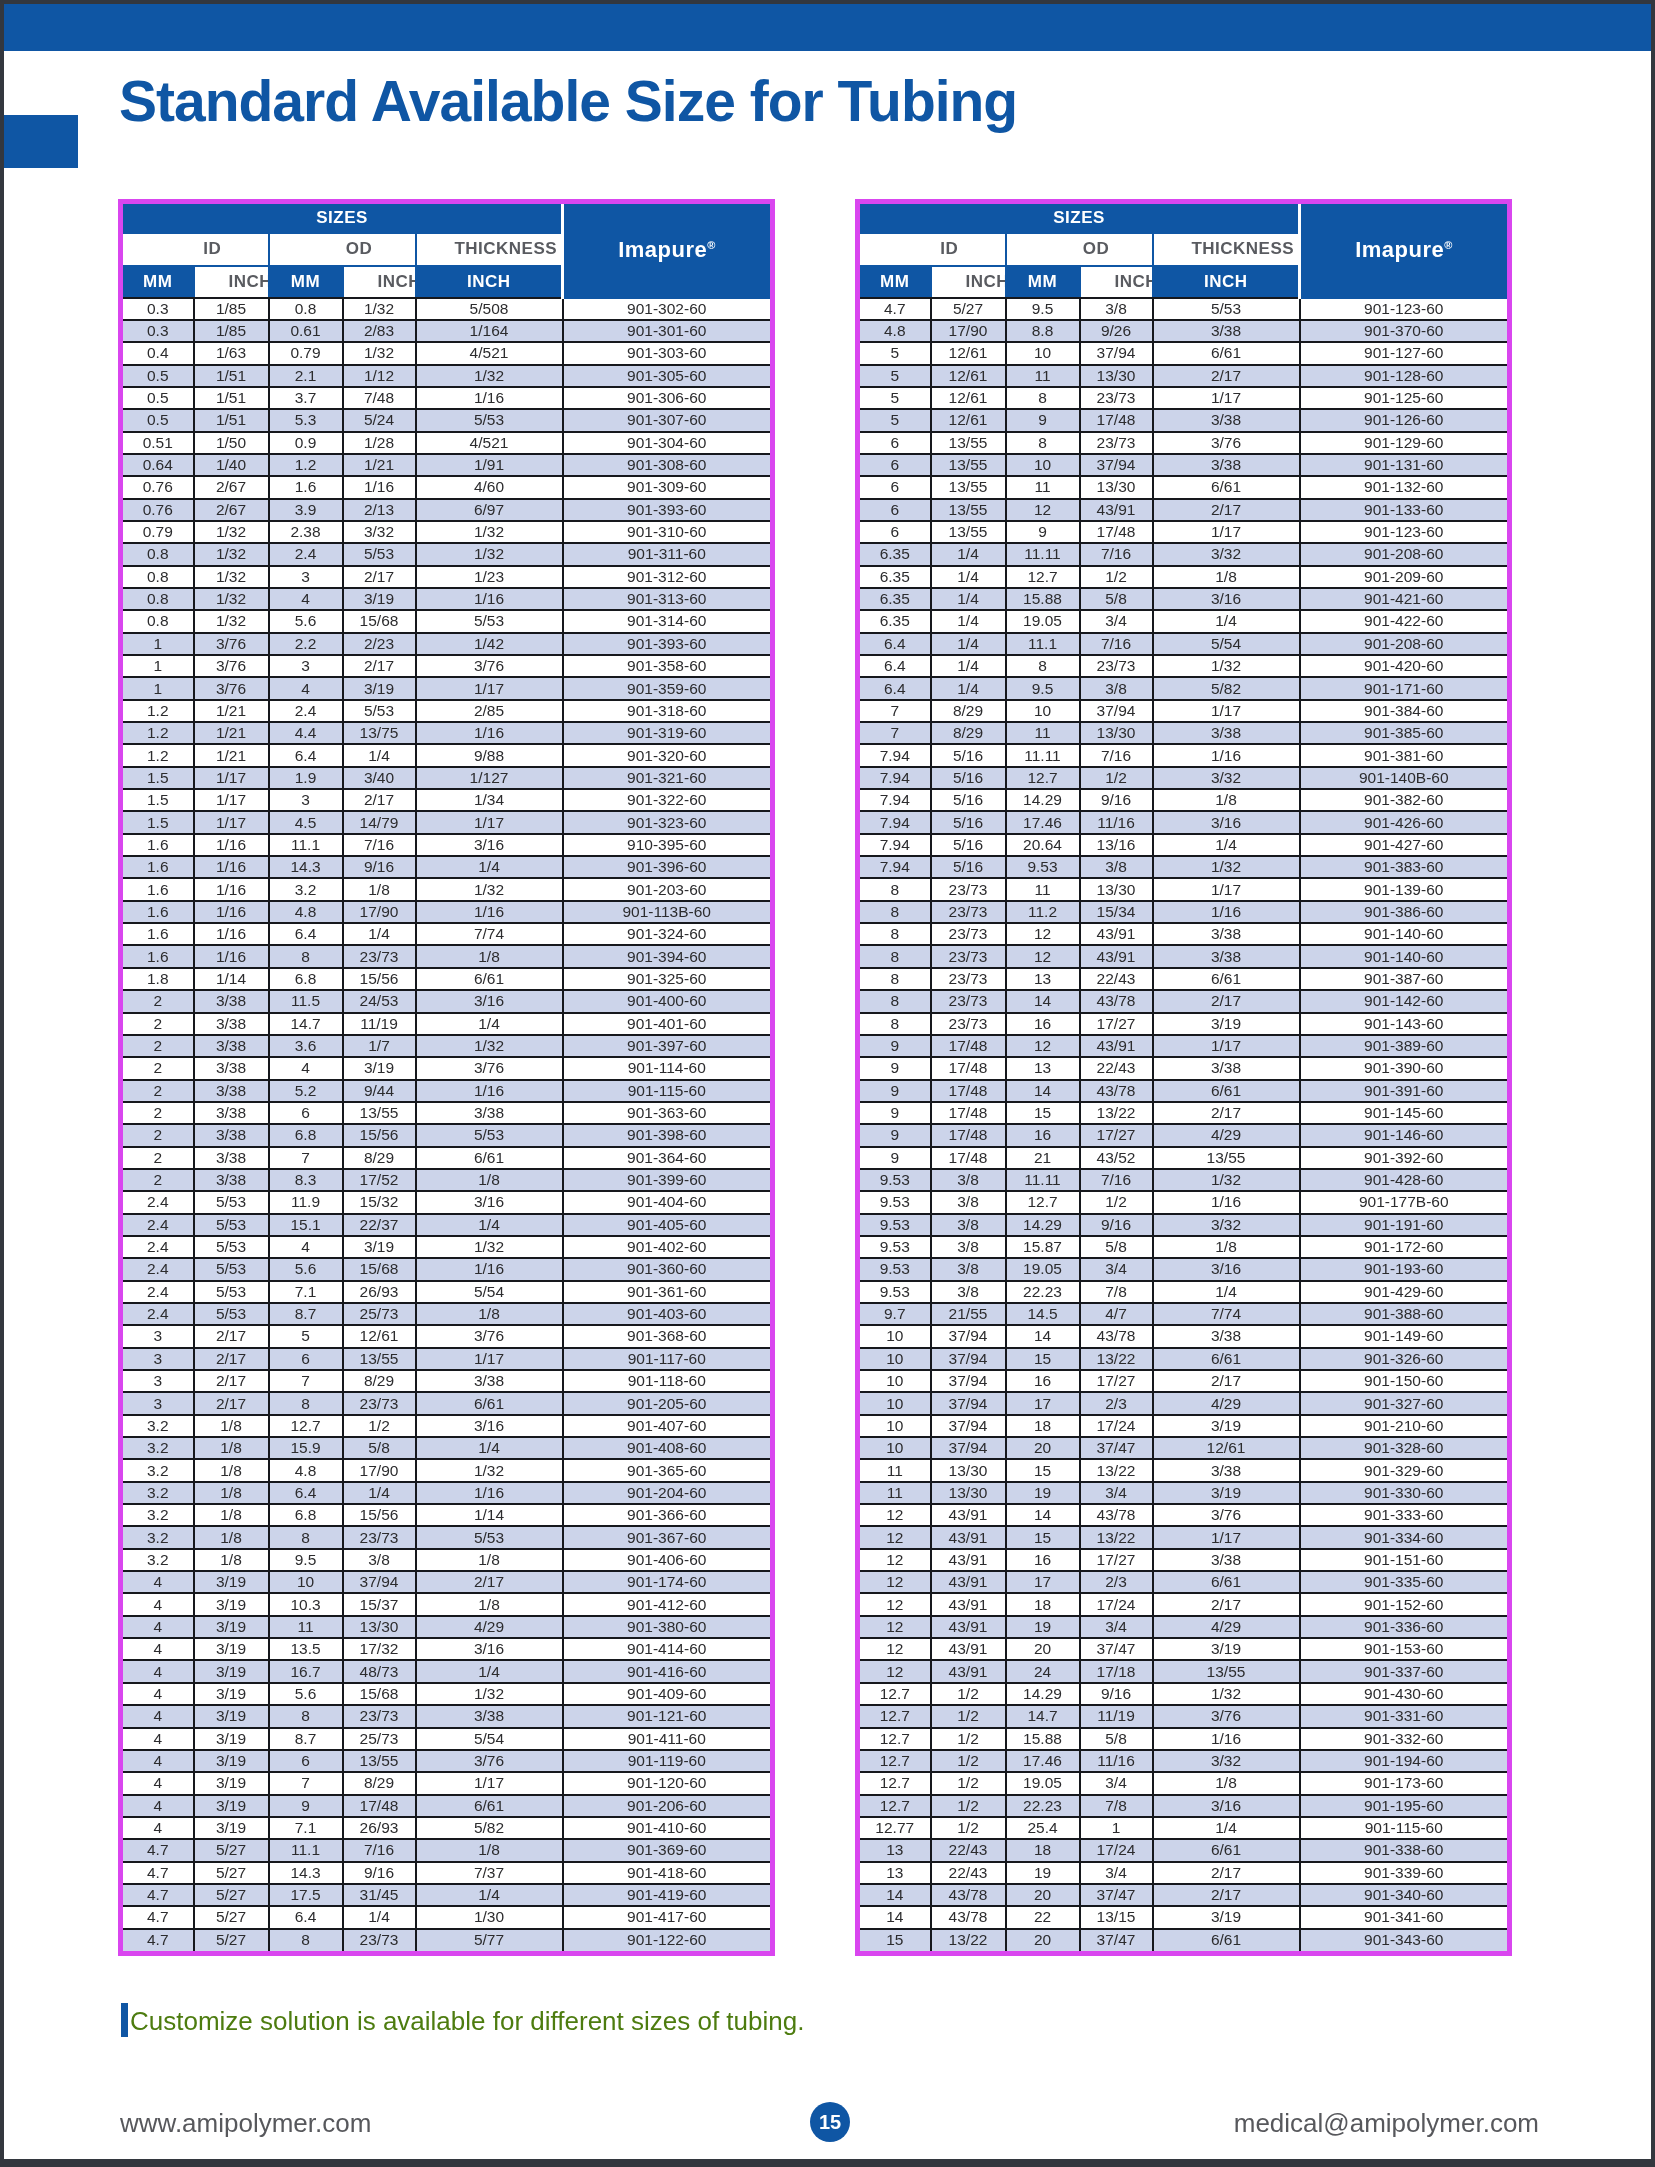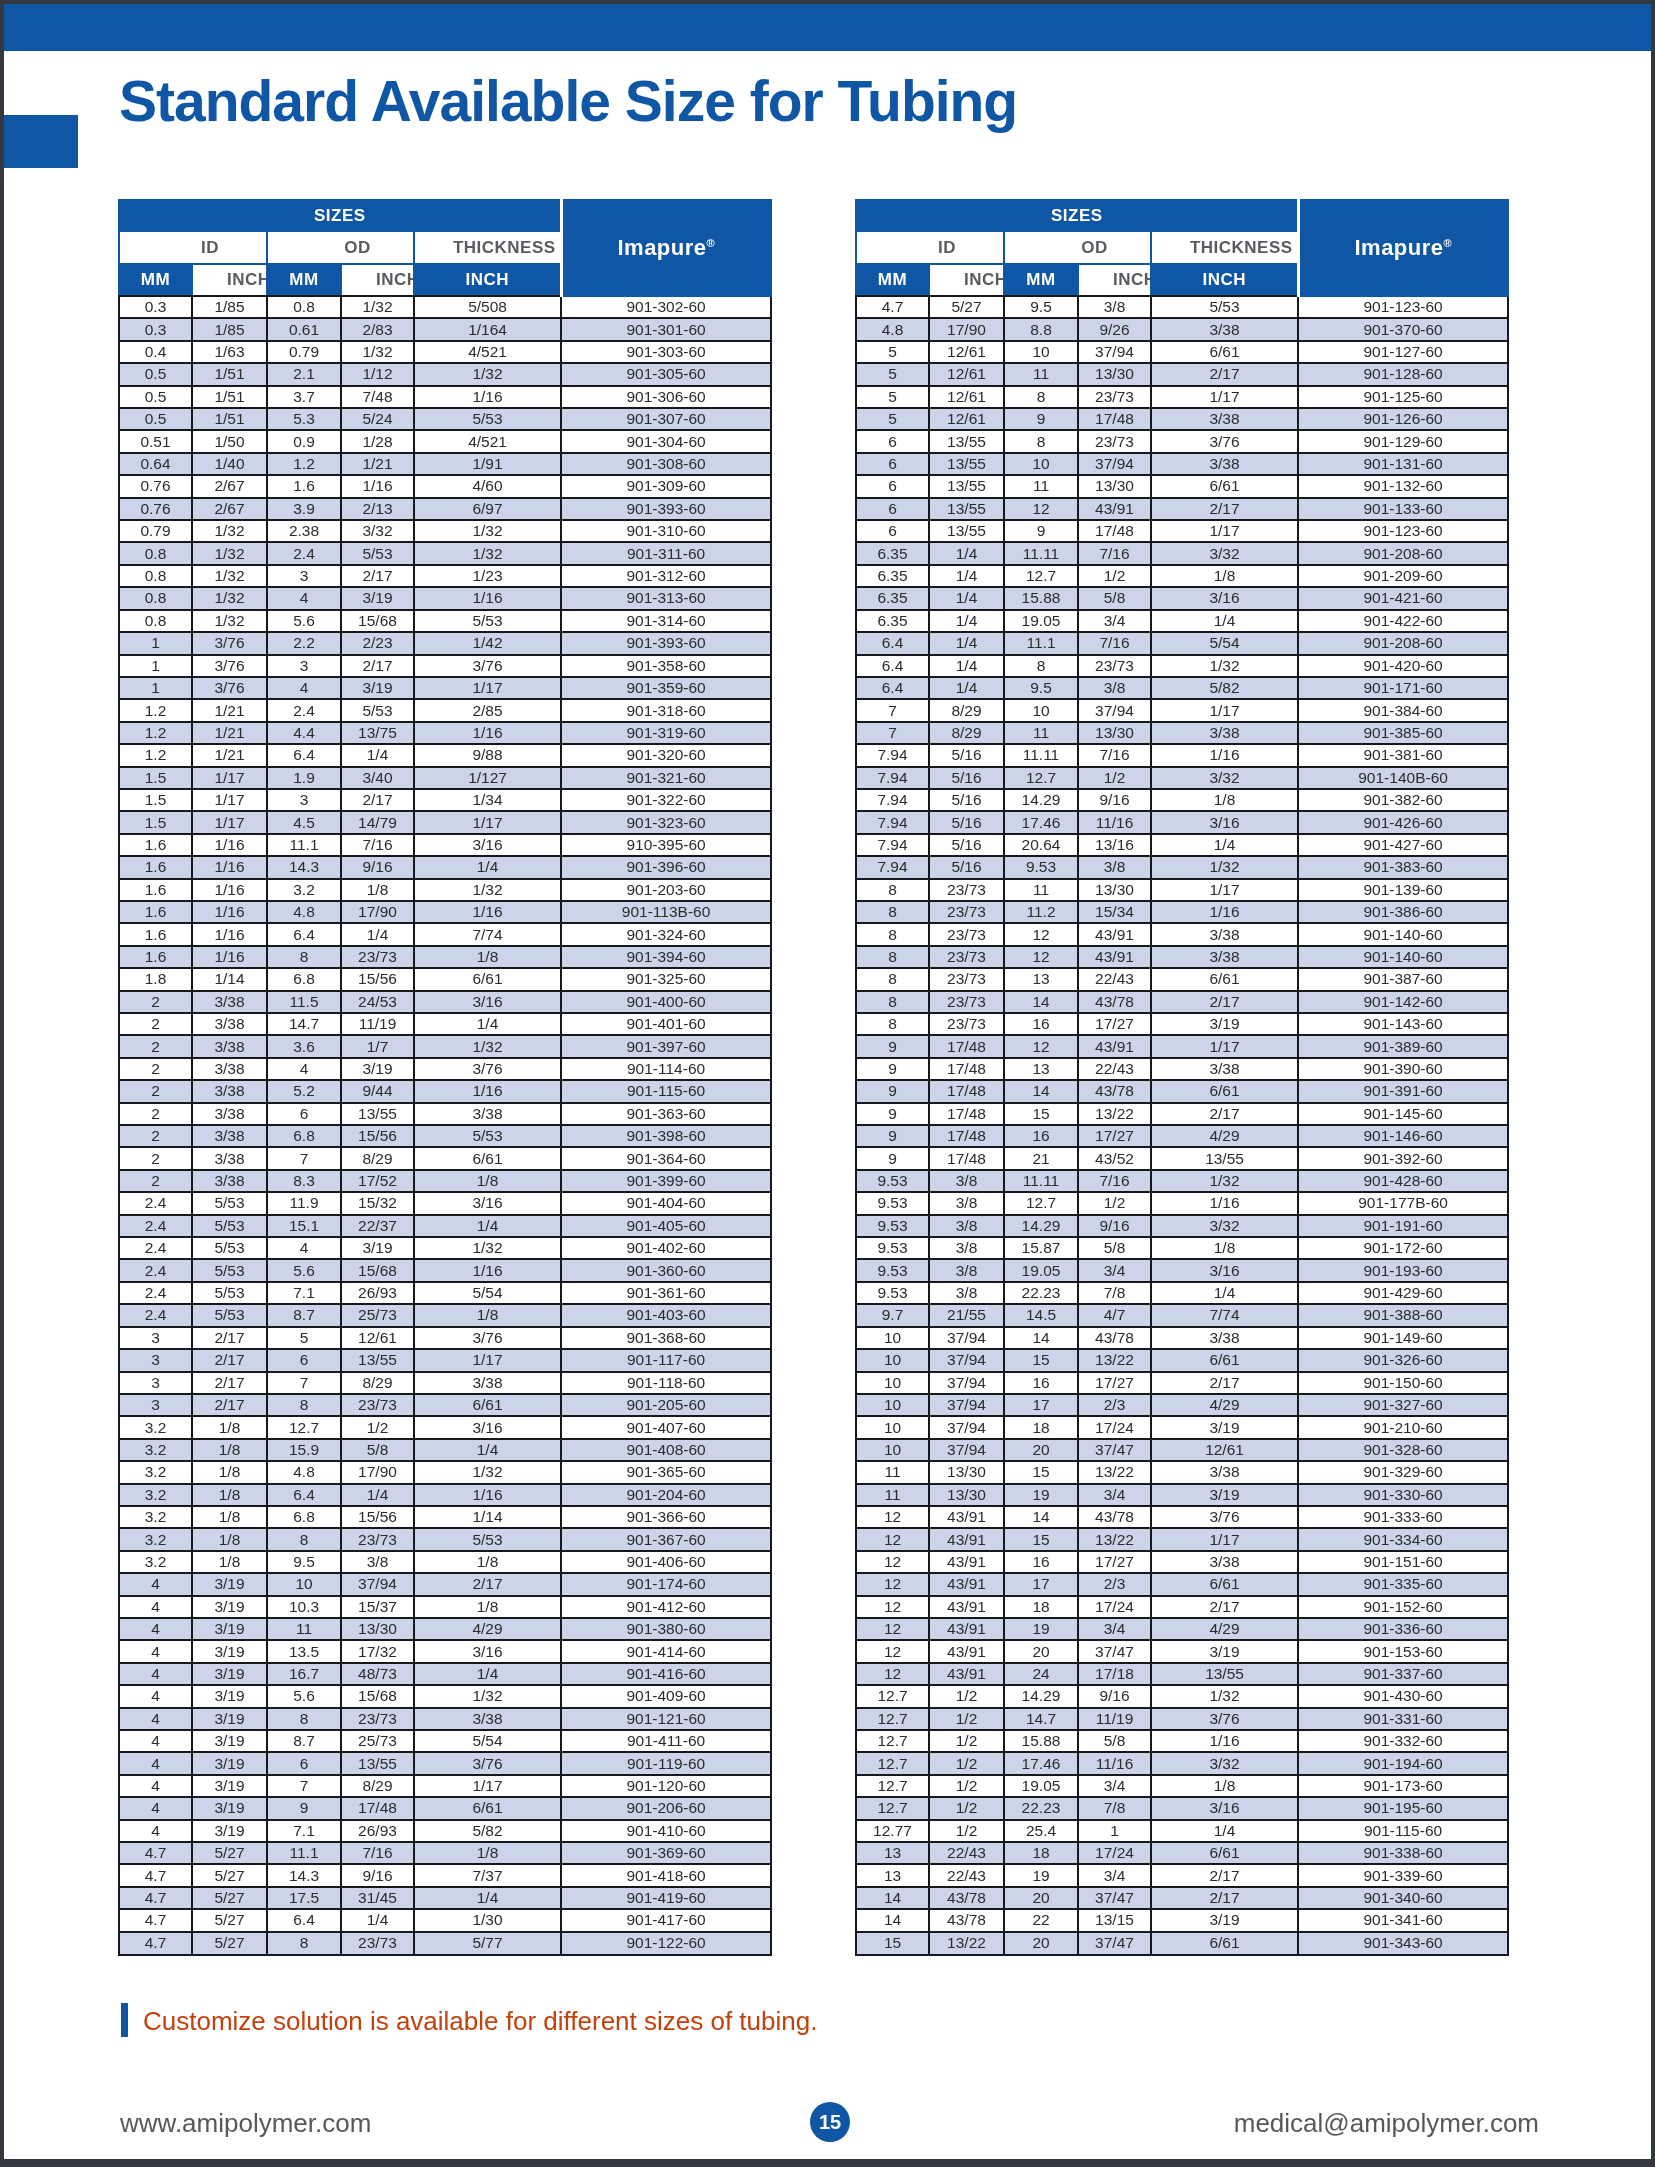--- a/index.html
+++ b/index.html
@@ -37,24 +37,24 @@
     border-left:3px solid #ffffff !important; letter-spacing:0.5px;
   }
   th.brand-cell sup { font-size:11px; vertical-align:super; }
   .size-table thead tr.r3 th { border-bottom:2px solid #16181d;margin-top:32px; }
   
   .size-table tbody td {
     border:2px solid #16181d; text-align:center;
     font-size:15.5px; color:#2c2c2e;
   }
   .size-table tbody tr:nth-child(even) { background:#ccd4ea; }
-  .size-table { border:1px solid #d946ef; }
+  .size-table { border:5px solid #d946ef; }
   
   .note-bar  { position:absolute; left:117px; top:1999px; width:7px; height:34px; background:#0F56A4; }
-  .note-text { position:absolute; left:139px; top:2002px; font-size:26px; color:#c2410c; }
+  .note-text { position:absolute; left:126px; top:2002px; font-size:26px; color:#4d7c0f; }
   
   .footer-web   { position:absolute; left:116px;  top:2104px; font-size:26px; color:#57585c; }
   .footer-email { position:absolute; right:112px; top:2104px; font-size:26px; color:#57585c; }
   .page-num {
     position:absolute; left:806px; top:2098px; width:40px; height:40px; border-radius:50%;
     background:#0F56A4; color:#ffffff; font-size:20px; font-weight:bold;
     display:flex; align-items:center; justify-content:center;
   }
 </style>
 </head>

